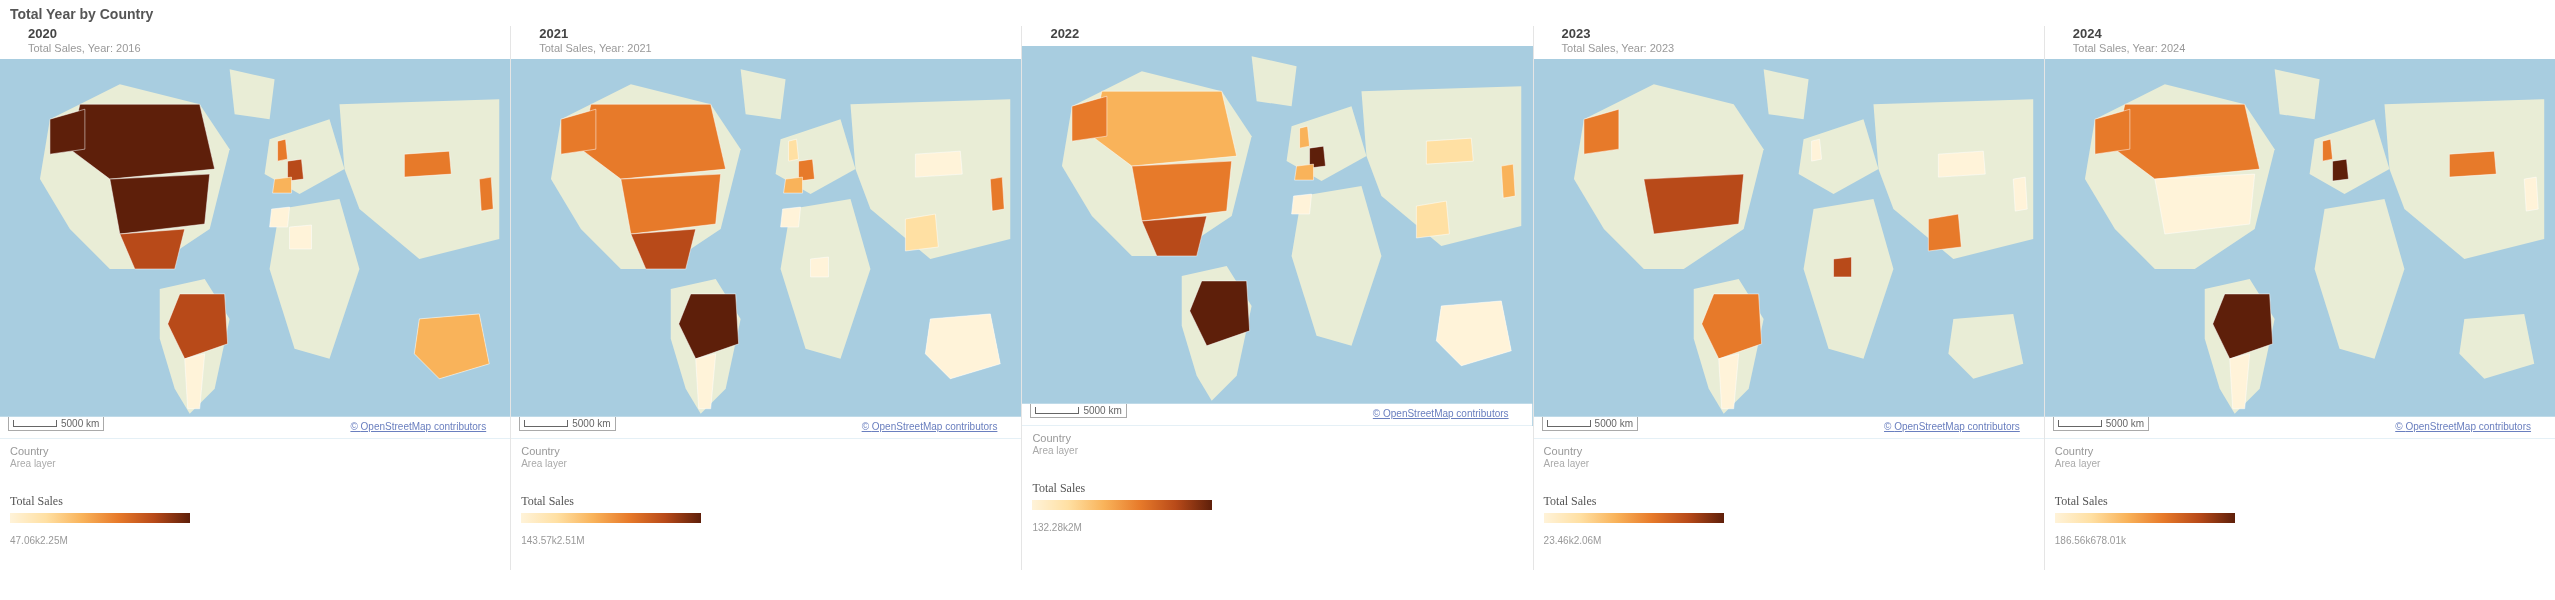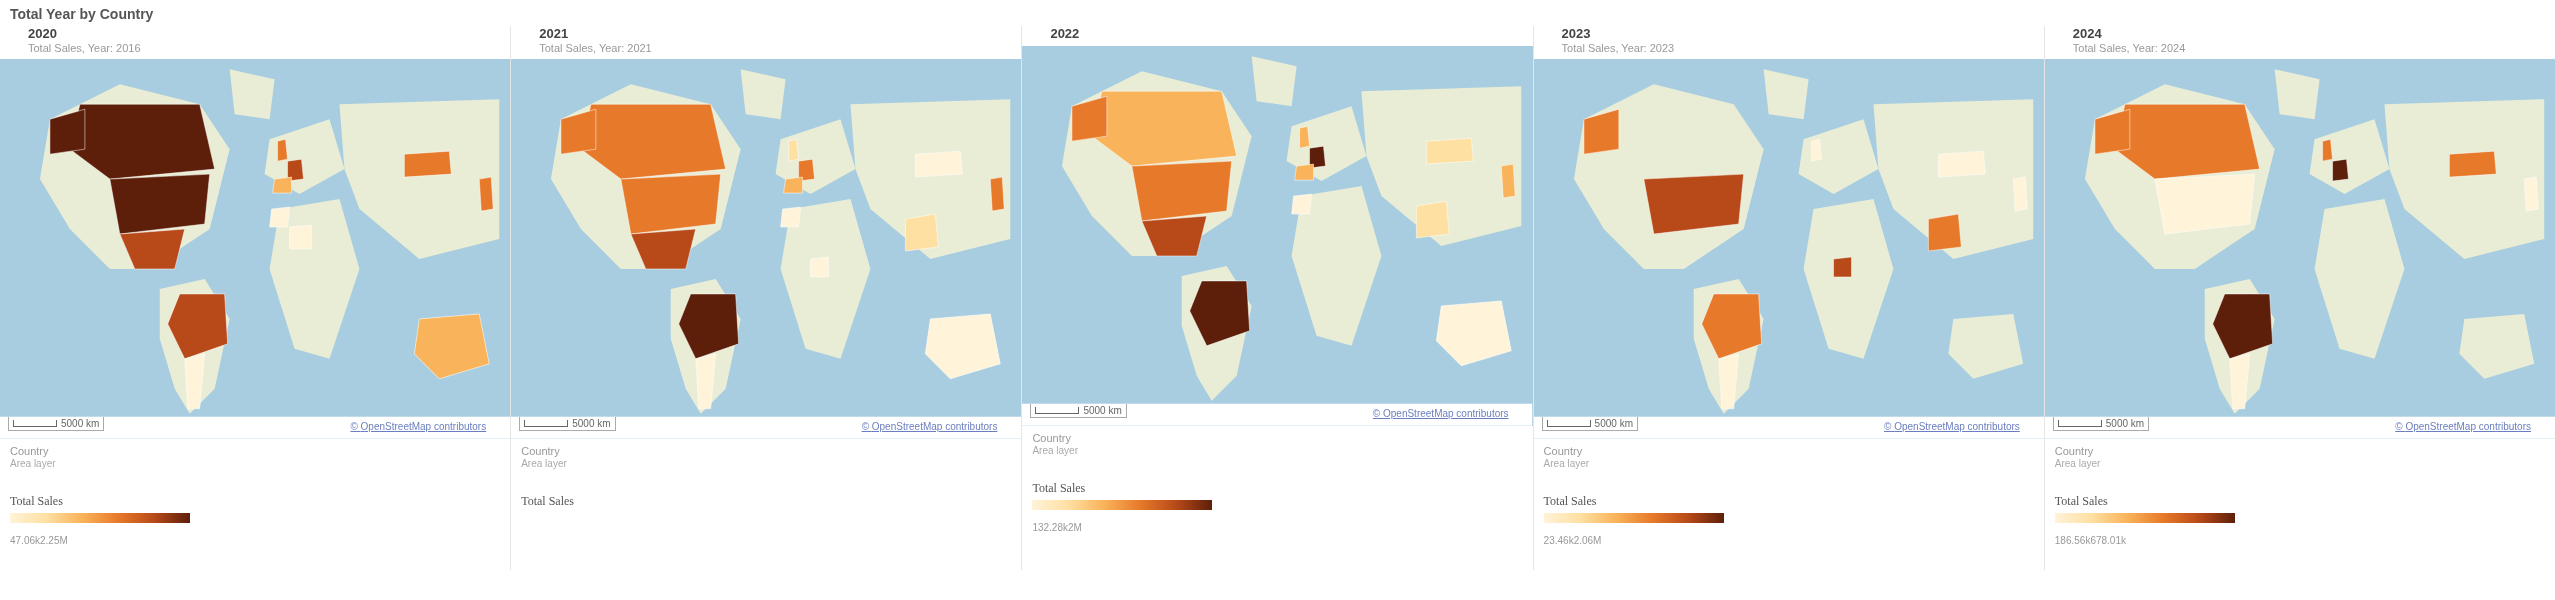--- a/index.html
+++ b/index.html
@@ -252,20 +252,27 @@
       <div class="scalebar">
           <span class="bar"></span>
           <span>5000 km</span>
         </div>
       <div class="attribution"><span>© </span><span>OpenStreetMap contributors</span></div>
     </div>
     <div class="legend">
       <div class="country-lbl">Country</div>
       <div class="area-lbl">Area layer</div>
       <div class="metric">Total Sales</div>
+      <div class="ramp-row">
+        <div class="ramp"></div>
+        <div class="ramp-labels">
+          <span>143.57k</span>
+          <span>2.51M</span>
+        </div>
+      </div>
     </div>
   </div>
 
   <div class="panel">
     <div class="panel-header">
       <div class="panel-year">2022</div>
     </div>
     <div class="map-wrap">
       <svg viewBox="0 0 511 380">
         <g class="land">

